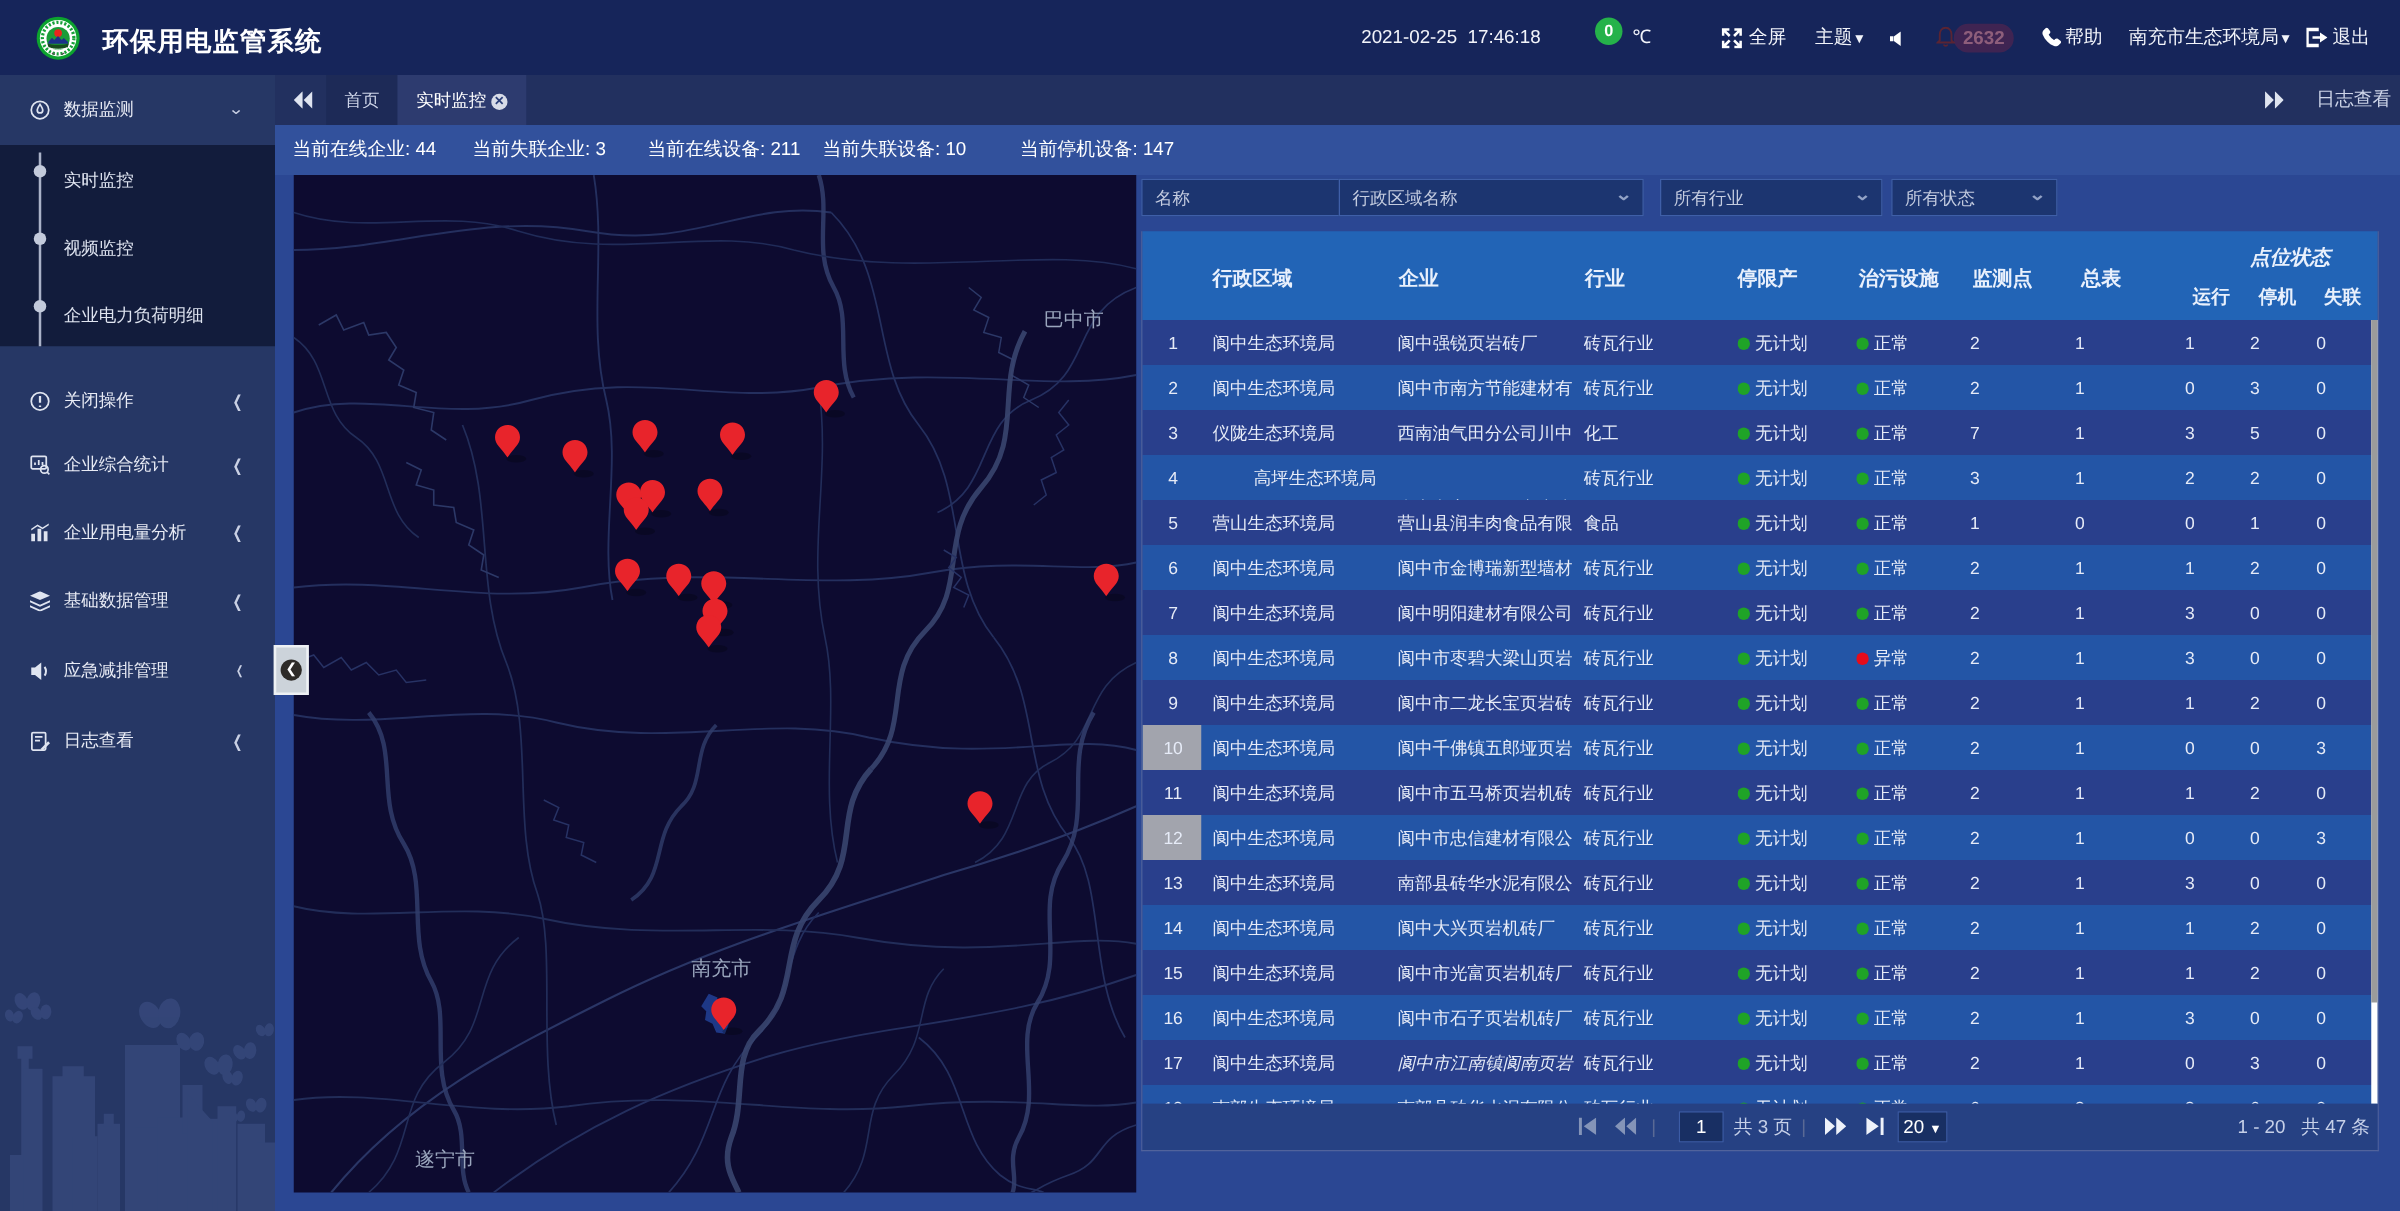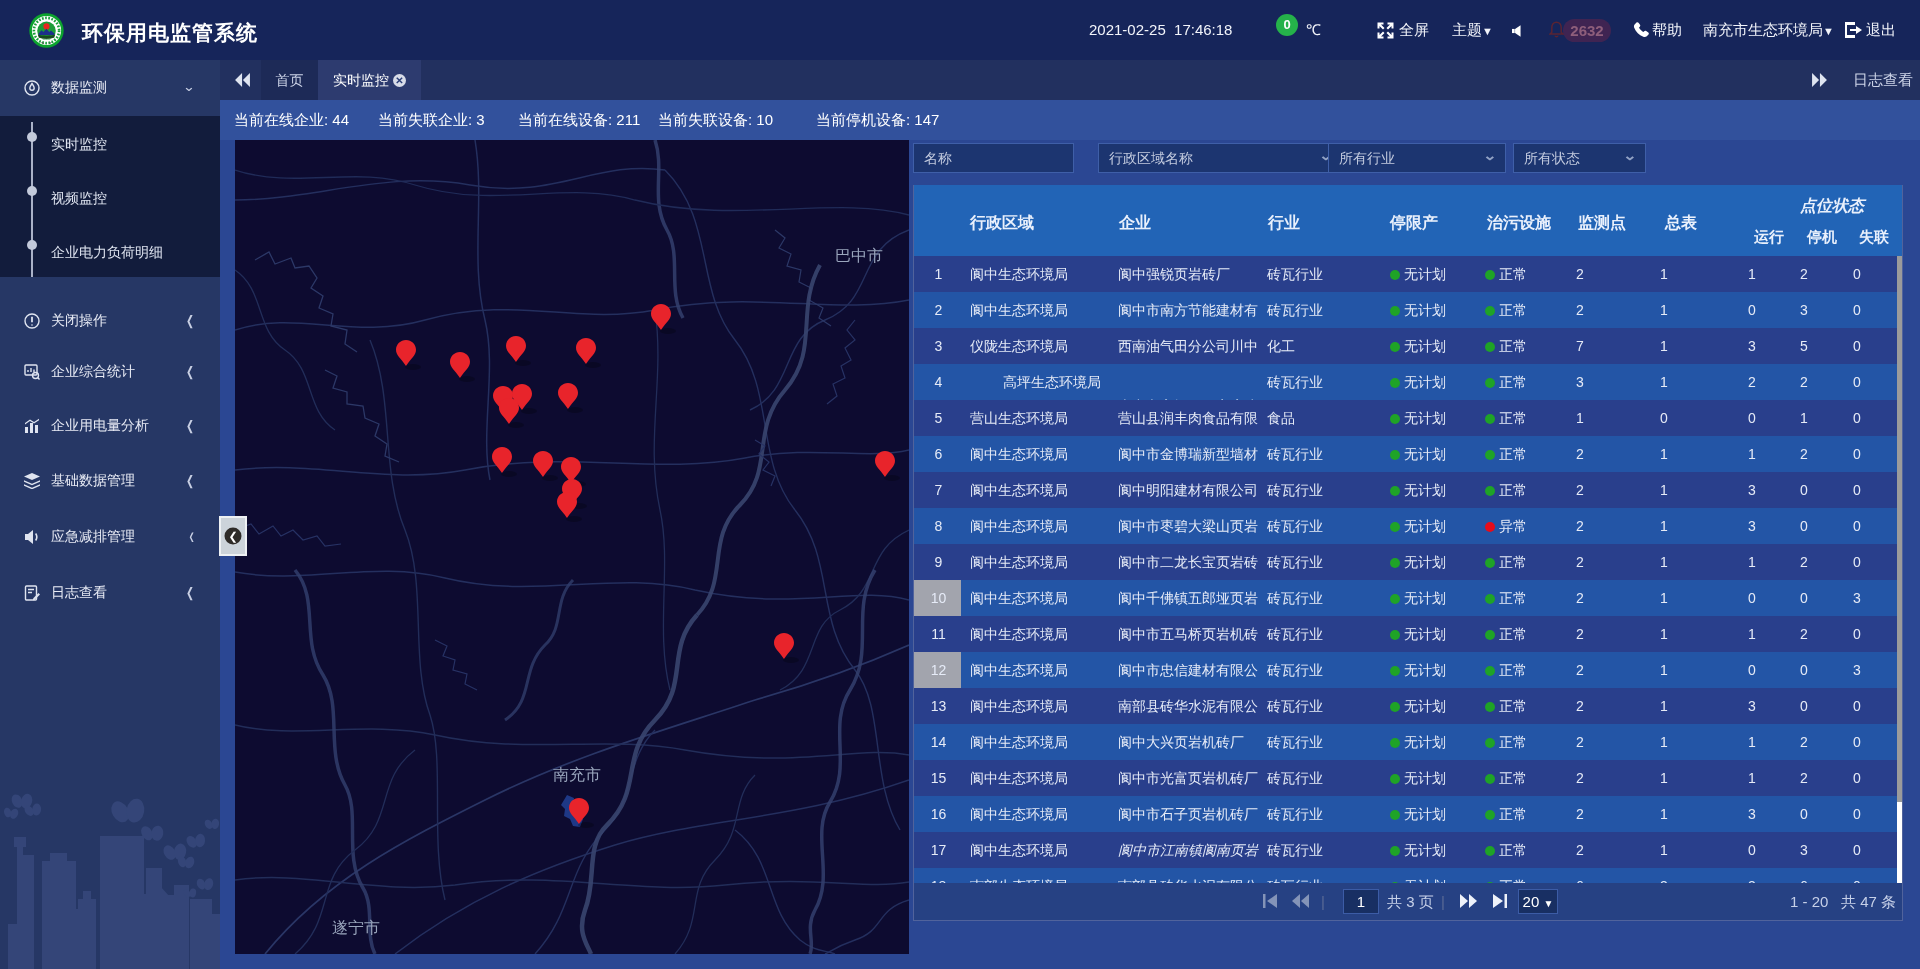--- a/index.html
+++ b/index.html
@@ -344,21 +344,21 @@
       <ellipse cx="556" cy="520" rx="8" ry="3" fill="#000" opacity="0.25"></ellipse>
       <path transform="translate(334,658)" d="M10 0 C4.5 0 0 4.3 0 9.8 C0 15.5 4.6 18 10 26 C15.4 18 20 15.5 20 9.8 C20 4.3 15.5 0 10 0 Z" fill="#e8242b"></path>
       <ellipse cx="351" cy="685" rx="8" ry="3" fill="#000" opacity="0.25"></ellipse>
     </svg>
 </div>
 <div id="clps">
     <div class="cir">❮</div>
   </div>
 
 <div class="fld" style="left:913px;width:161px;">名称</div>
-<div class="fld" style="left:1098px;width:244px;">行政区域名称<span class="car">⌄</span></div>
+<div class="fld" style="left:1071px;width:244px;">行政区域名称<span class="car">⌄</span></div>
 <div class="fld" style="left:1328px;width:178px;">所有行业<span class="car">⌄</span></div>
 <div class="fld" style="left:1513px;width:133px;">所有状态<span class="car">⌄</span></div>
 
 <div id="tbl">
   <div id="thead">
     <div style="left:56px;top:28px;">行政区域</div>
     <div style="left:205px;top:28px;">企业</div>
     <div style="left:354px;top:28px;">行业</div>
     <div style="left:476px;top:28px;">停限产</div>
     <div style="left:573px;top:28px;">治污设施</div>

